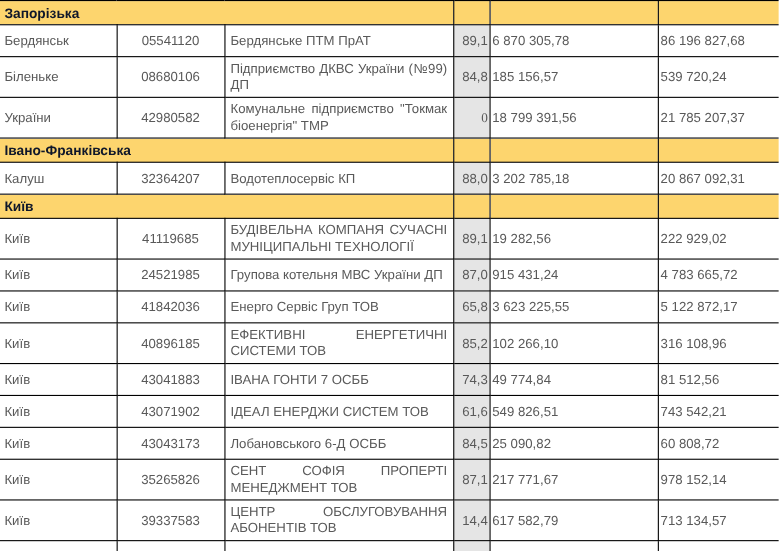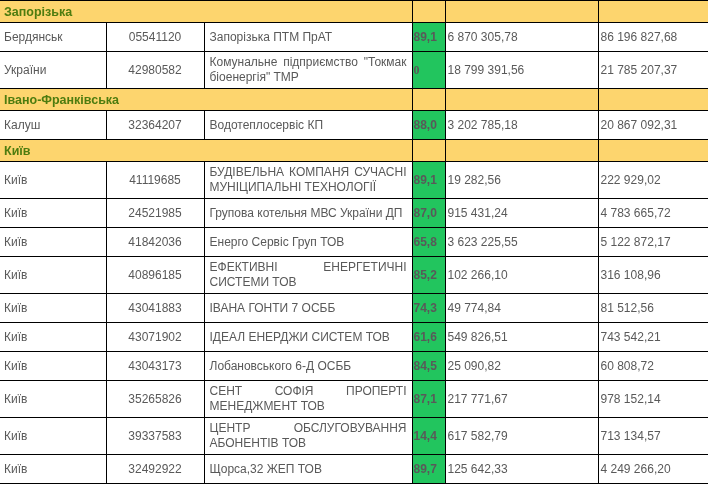--- a/index.html
+++ b/index.html
@@ -29,21 +29,21 @@
   table.report td:first-child { border-left: none; }
   table.report td:last-child  { border-right: none; }
 
   
   tr.region td {
     background: #FDD56E;
     height: 19px;
   }
   tr.region td.c-merged {
     font-weight: bold;
-    color: #4d7c0f;
+    color: #0f172a;
     padding: 1px 4px;
     font-size: 12.5px;
   }
 
   
   tr.data td { height: 22px; }
 
   td.city-cell {
     text-align: left;
     padding: 2px 4px;
@@ -54,24 +54,23 @@
     padding: 2px 2px;
     margin-top: 28px;
   }
   td.company-cell {
     text-align: justify;
     text-justify: inter-word;
     padding: 3px 5px;
     line-height: 15px;
   }
   td.pct-cell {
-    background: #22c55e;
-    text-align: left;
+    background: #e5e5e5;
+    text-align: right;
     padding: 2px 1px;
-    font-weight: bold;
   }
   td.pct-cell.serif {
     font-family: "Liberation Serif", serif;
   }
   td.amount-cell {
     text-align: left;
     padding: 2px 4px 2px 2px;
     white-space: nowrap;
   }
 </style>
@@ -90,24 +89,32 @@
   <tbody>
       <tr class="region">
         <td colspan="3" class="c-merged">Запорізька</td>
         <td></td>
         <td></td>
         <td></td>
       </tr>
       <tr class="data">
         <td class="city-cell">Бердянськ</td>
         <td class="code-cell">05541120</td>
-        <td class="company-cell">Запорізька ПТМ ПрАТ</td>
+        <td class="company-cell">Бердянське ПТМ ПрАТ</td>
         <td class="pct-cell">89,1</td>
         <td class="amount-cell">6 870 305,78</td>
         <td class="amount-cell">86 196 827,68</td>
+      </tr>
+      <tr class="data">
+        <td class="city-cell">Біленьке</td>
+        <td class="code-cell">08680106</td>
+        <td class="company-cell">Підприємство ДКВС України (№99) ДП</td>
+        <td class="pct-cell">84,8</td>
+        <td class="amount-cell">185 156,57</td>
+        <td class="amount-cell">539 720,24</td>
       </tr>
       <tr class="data">
         <td class="city-cell">України</td>
         <td class="code-cell">42980582</td>
         <td class="company-cell">Комунальне підприємство "Токмак біоенергія" ТМР</td>
         <td class="pct-cell serif">0</td>
         <td class="amount-cell">18 799 391,56</td>
         <td class="amount-cell">21 785 207,37</td>
       </tr>
       <tr class="region">

